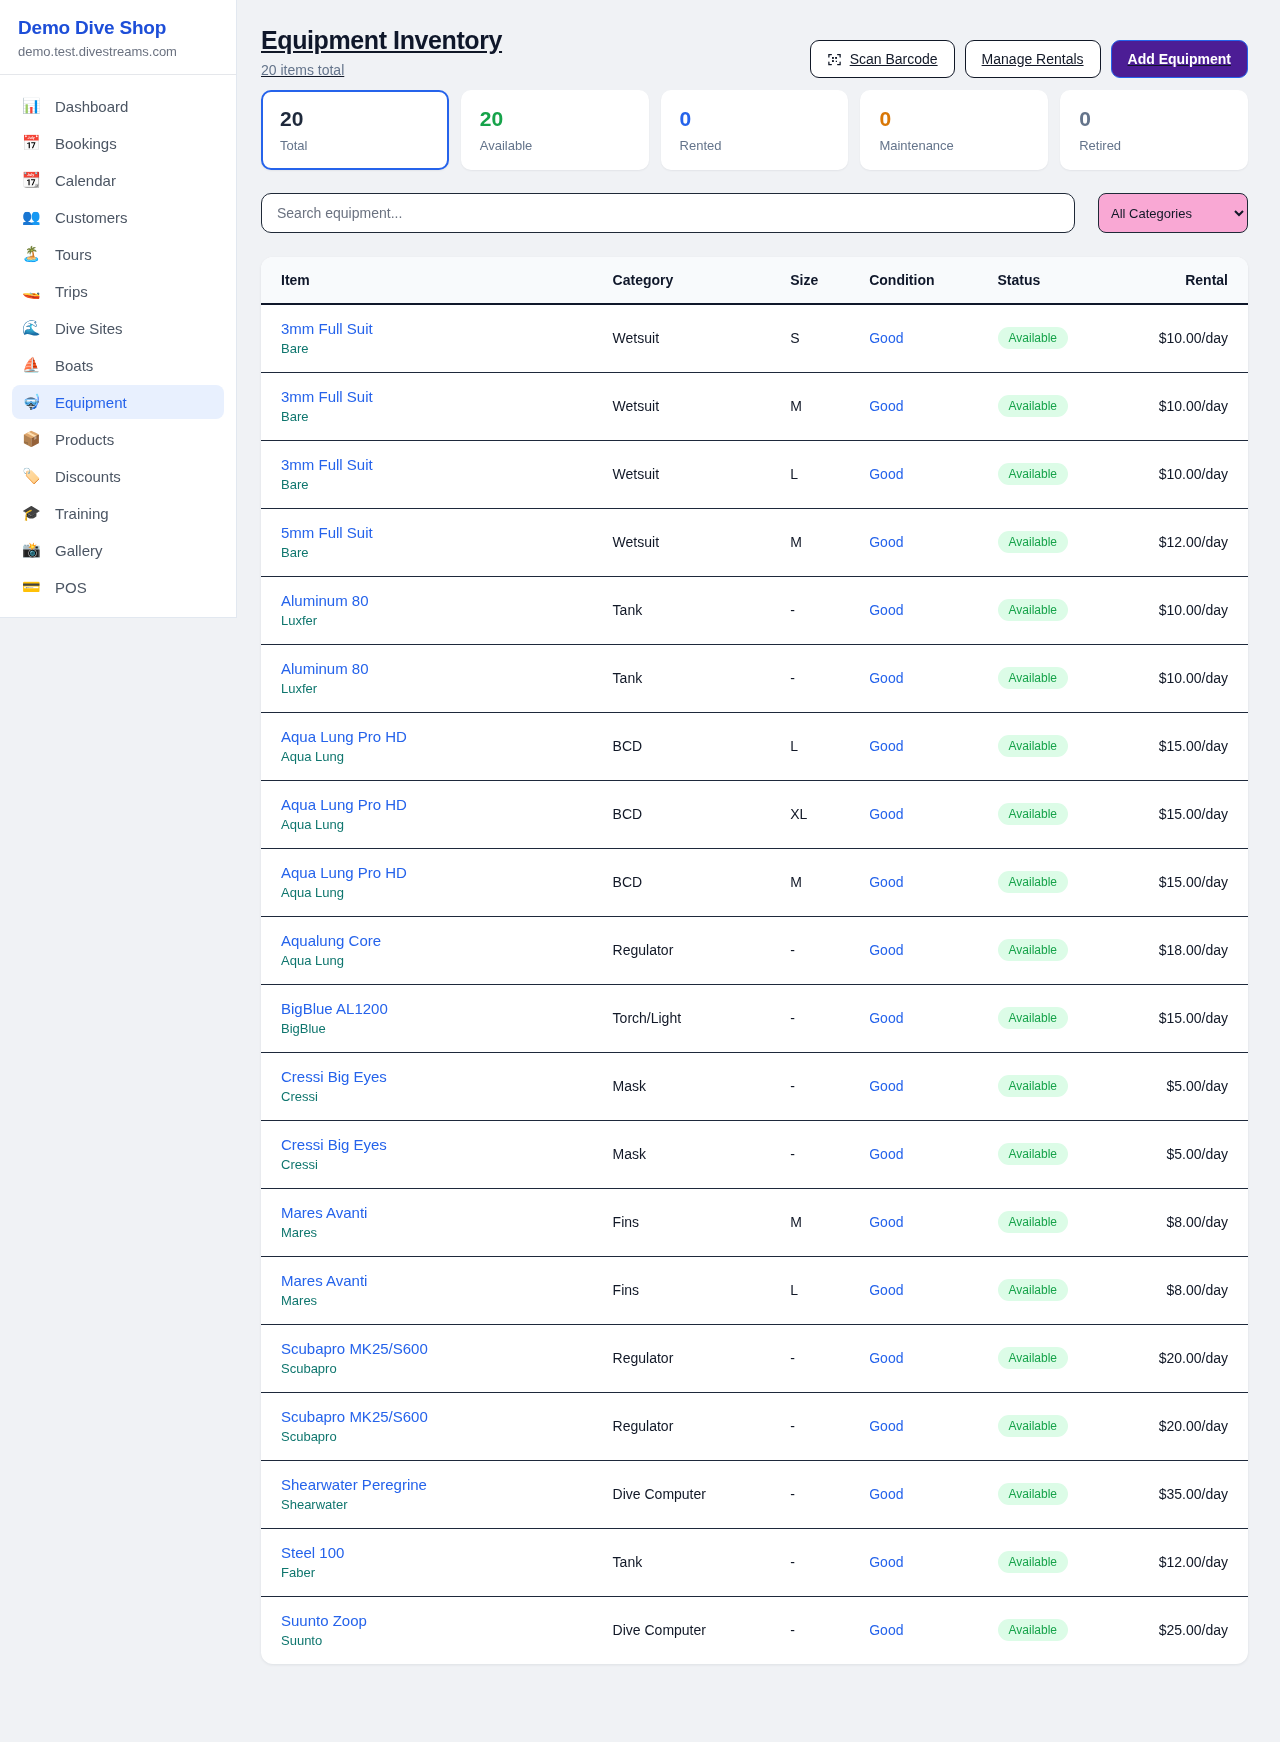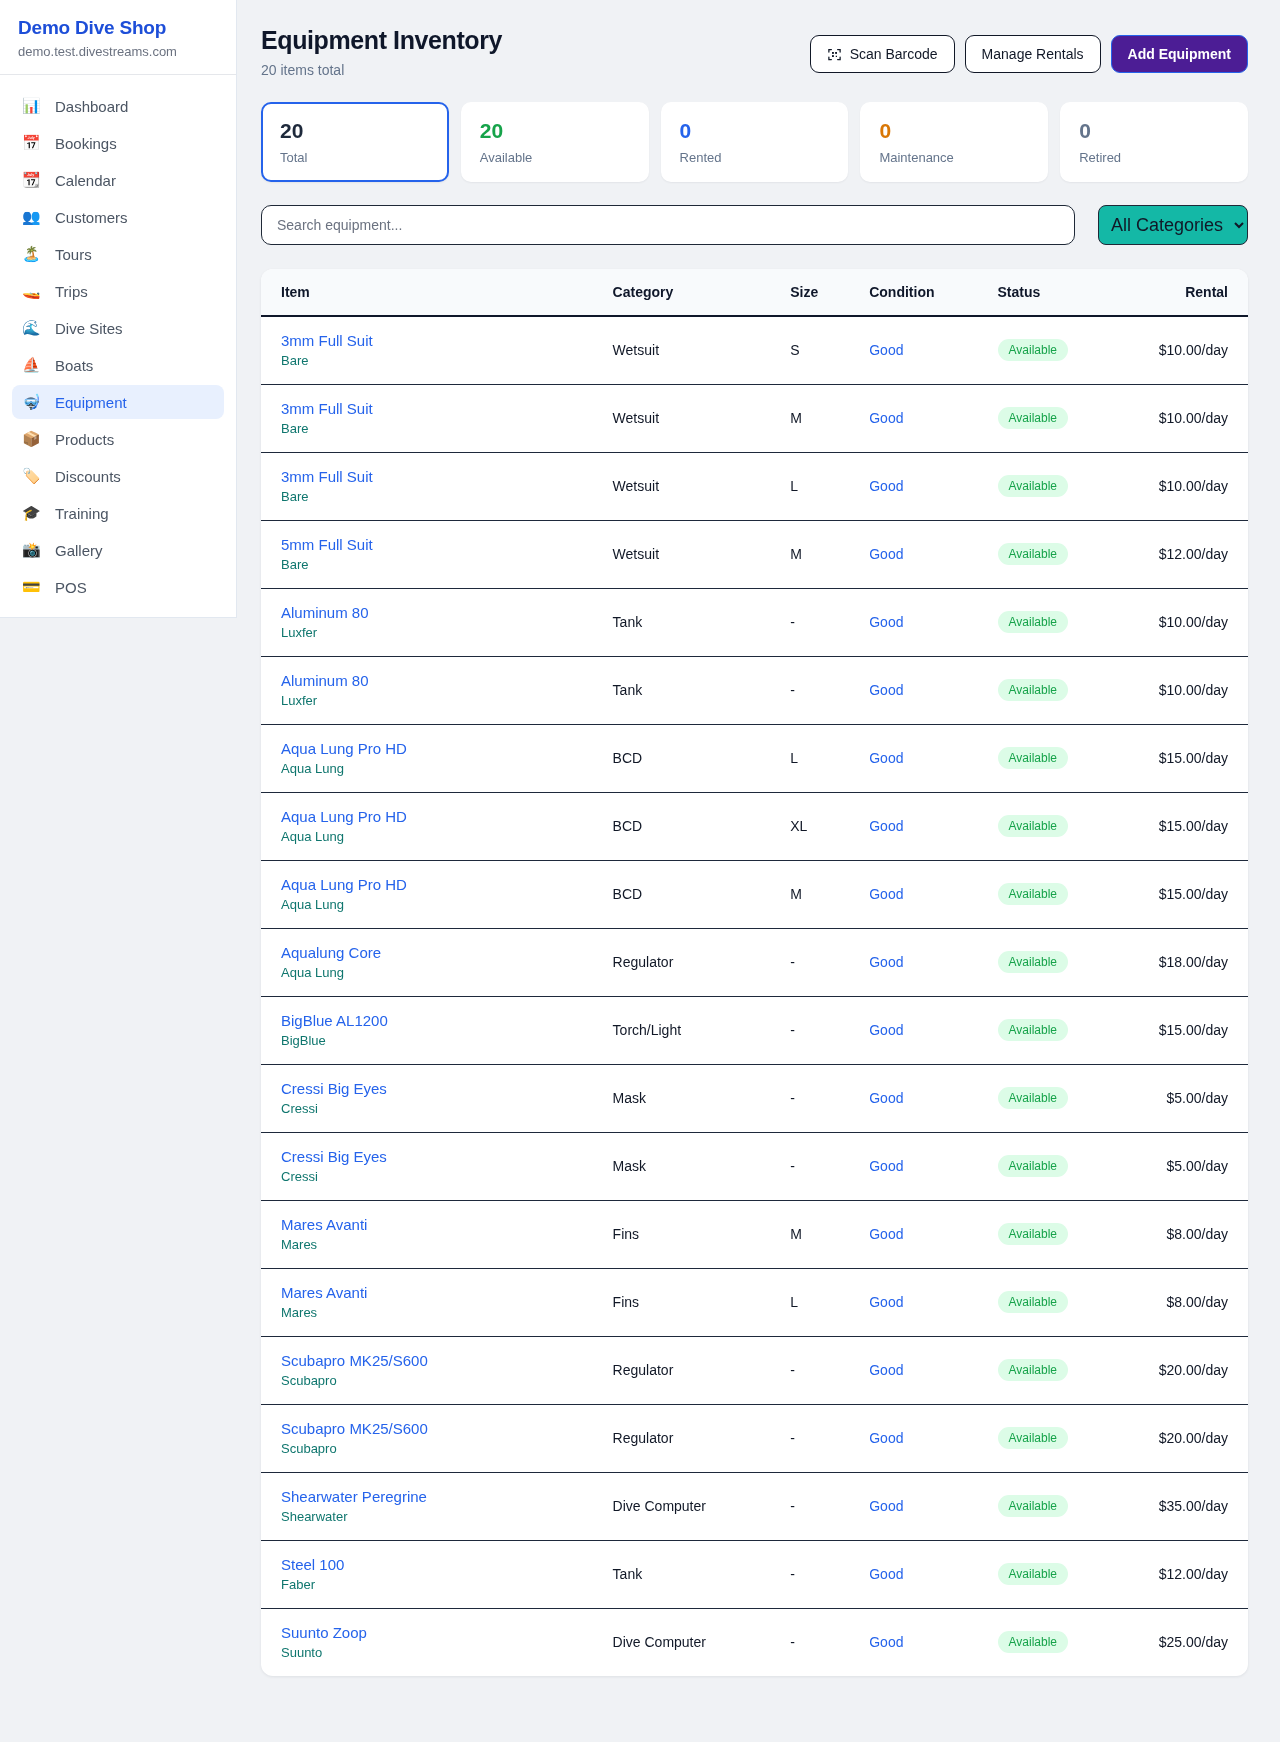--- a/index.html
+++ b/index.html
@@ -46,54 +46,54 @@
   .user-email { font-size: 12px; color: #6b7280; margin-top: 2px; white-space: nowrap; }
   .user-role { font-size: 12px; color: #6b7280; margin-top: 2px; }
   .signout {
     display: flex; align-items: center; gap: 5px;
     color: #6b7280; font-size: 13px; background: none; border: none;
     cursor: pointer; font-family: inherit; white-space: nowrap;
   }
 
   
   .main { flex: 1; padding: 26px 32px 30px 24px; }
-  .header-row { display: flex; justify-content: space-between; align-items: center; }
+  .header-row { display: flex; justify-content: space-between; align-items: flex-end; text-decoration: underline; }
   .page-title { font-size: 25px; font-weight: bold; color: #0f172a; letter-spacing: -0.4px; }
   .page-sub { font-size: 14px; color: #64748b; margin-top: 7px; }
   .actions { display: flex; gap: 10px; margin-top: 4px; }
   .btn {
     height: 38px; padding: 0 16px; border-radius: 9px;
     display: inline-flex; align-items: center; gap: 8px;
     background: #ffffff; border: 1px solid #111827; color: #111827;
     font-size: 14px; font-family: inherit; cursor: pointer;
   }
   .btn-primary { background: #4c1d95; border-color: #2563eb; color: #ffffff; font-weight: bold; }
 
   
-  .stats { display: flex; gap: 12px; margin-top: 24px; }
+  .stats { display: flex; gap: 12px; margin-top: 12px; }
   .stat-card {
     flex: 1; background: #ffffff; border: 2px solid transparent;
     border-radius: 10px; padding: 15px 17px;
     box-shadow: 0 1px 2px rgba(16,24,40,.06);
   }
   .stat-card.active { border-color: #2563eb; }
   .stat-value { font-size: 21px; font-weight: bold; color: #1e293b; }
   .stat-label { font-size: 13px; color: #64748b; margin-top: 7px; }
 
   
   .filter-row { display: flex; gap: 23px; margin-top: 23px; }
   .search-input {
     flex: 1; height: 40px; border: 1px solid #1f2937; border-radius: 10px;
     padding: 0 15px; font-size: 14px; background: #ffffff; color: #111827;
     font-family: inherit; outline: none;
   }
   .search-input::placeholder { color: #6b7280; }
   .category-select {
     width: 150px; height: 40px; border: 1px solid #1f2937; border-radius: 8px;
-    background: #14b8a6; font-size: 18px; padding: 0 8px; font-family: inherit;
+    background: #f9a8d4; font-size: 13px; padding: 0 8px; font-family: inherit;
     color: #111827;
   }
 
   
   .table-card {
     margin-top: 24px; background: #ffffff; border-radius: 12px;
     box-shadow: 0 1px 3px rgba(16,24,40,.08); overflow: hidden;
   }
   table { width: 100%; border-collapse: collapse; padding-left: 38px; }
   thead th {

